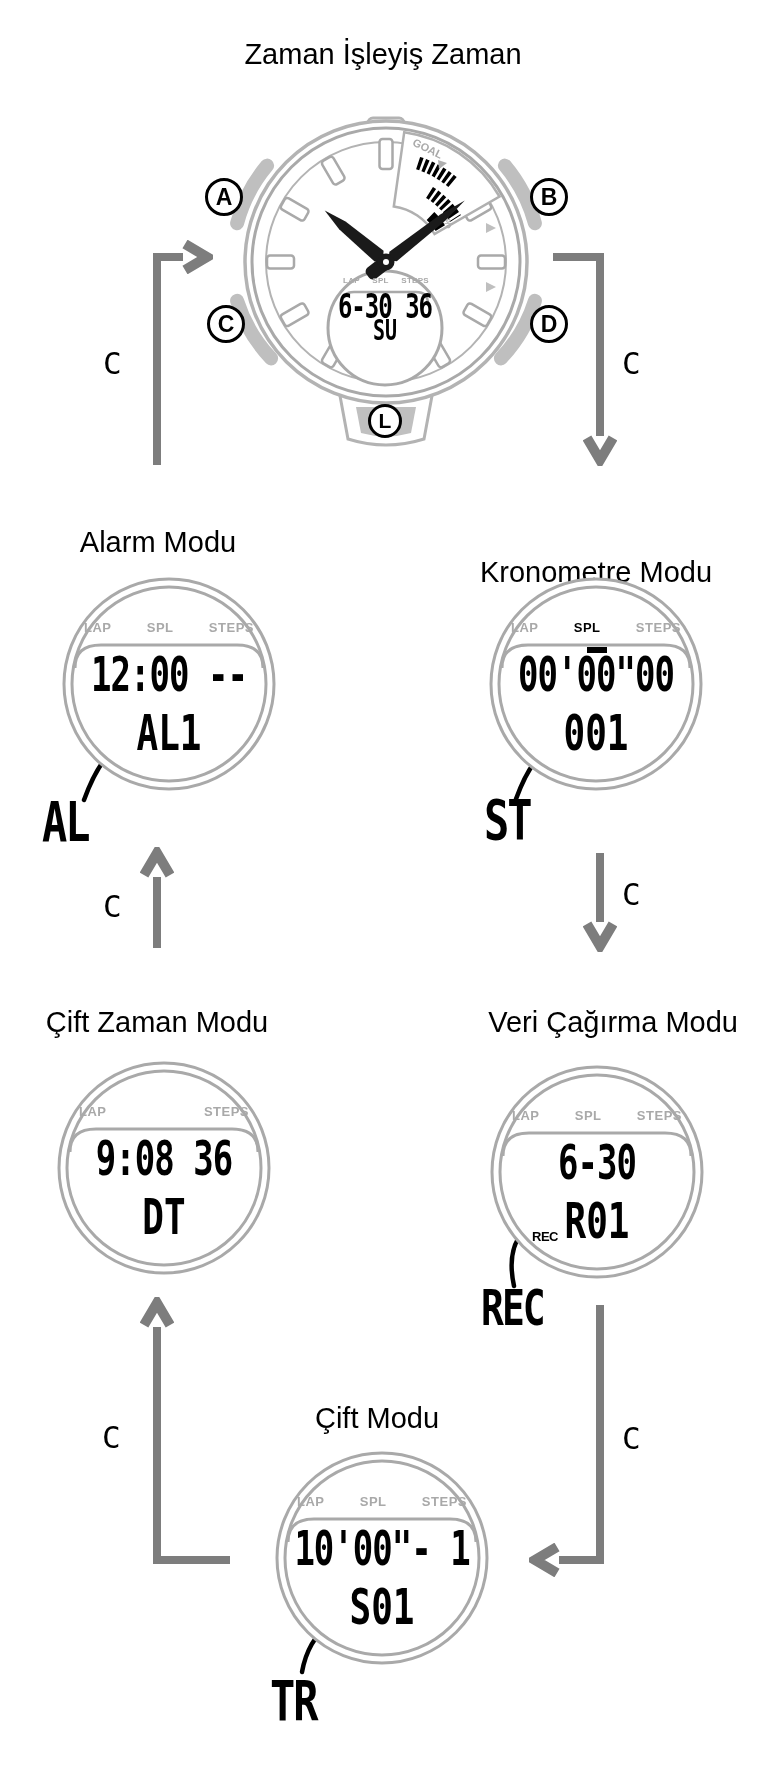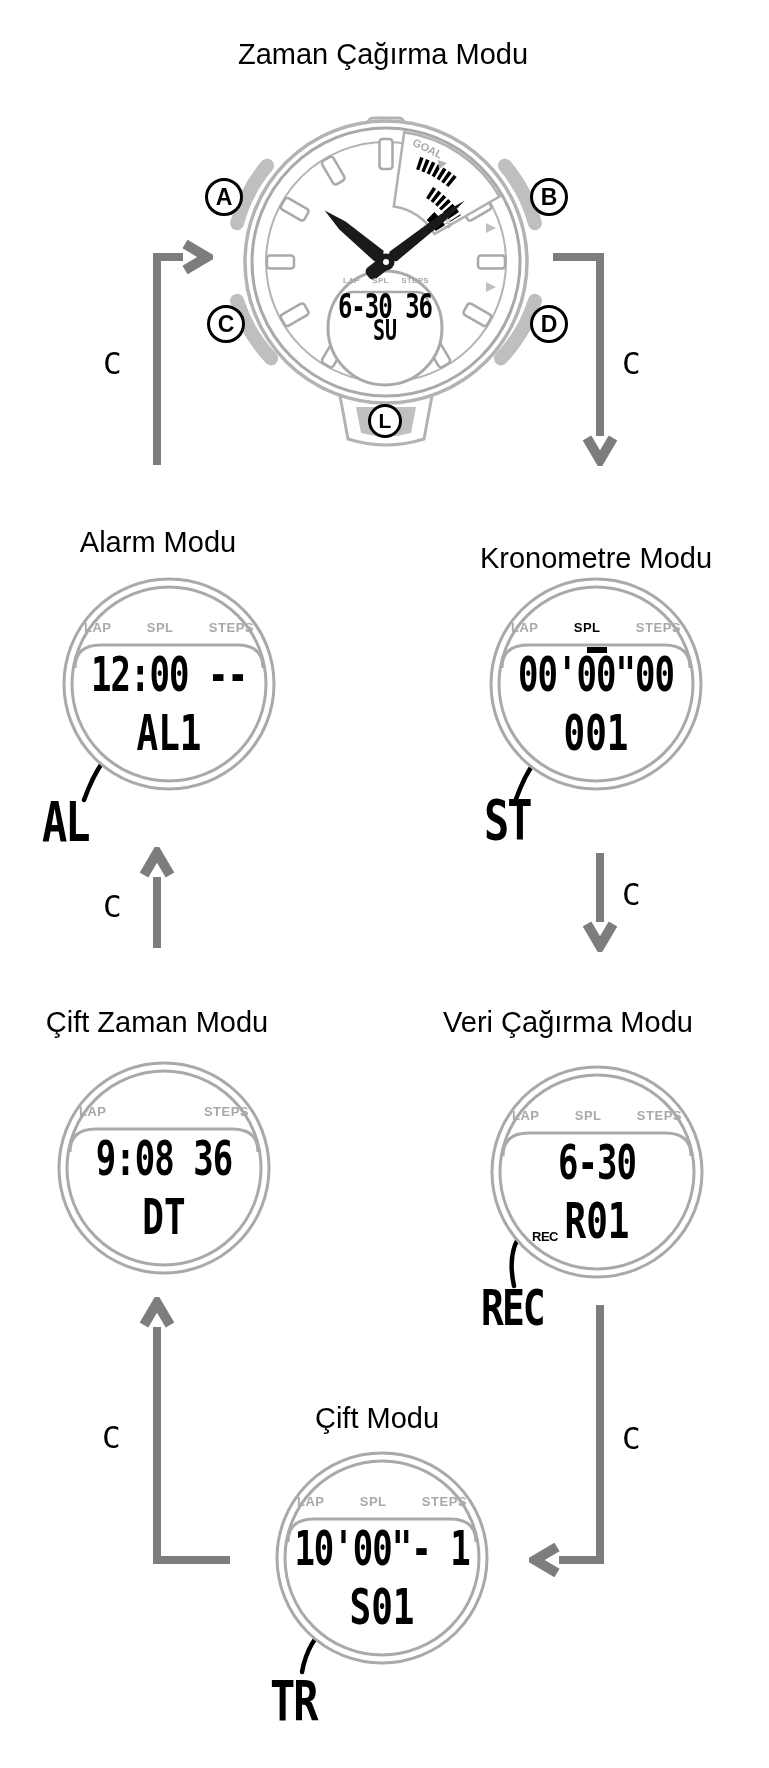--- a/index.html
+++ b/index.html
@@ -57,21 +57,21 @@
     <path d="M157,948 L157,877" fill="none" stroke="#7d7d7d" stroke-width="8" marker-end="url(#ag)"></path>
     <path d="M600,1305 L600,1560 L559,1560" fill="none" stroke="#7d7d7d" stroke-width="8" marker-end="url(#ag)"></path>
     <path d="M230,1560 L157,1560 L157,1327" fill="none" stroke="#7d7d7d" stroke-width="8" marker-end="url(#ag)"></path>
 
     <path d="M84,800 C92,778 100,762 112,752" fill="none" stroke="#000" stroke-width="4.5" stroke-linecap="round" marker-end="url(#ab)"></path>
     <path d="M516,799 C524,777 532,762 544,752" fill="none" stroke="#000" stroke-width="4.5" stroke-linecap="round" marker-end="url(#ab)"></path>
     <path d="M514,1286 C508,1258 512,1234 538,1220" fill="none" stroke="#000" stroke-width="4.5" stroke-linecap="round" marker-end="url(#ab)"></path>
     <path d="M302,1672 C306,1650 316,1634 330,1624" fill="none" stroke="#000" stroke-width="4.5" stroke-linecap="round" marker-end="url(#ab)"></path>
   </svg>
 
-  <div class="mode-title" style="left:213px;top:38px;">Zaman Çağırma Modu</div>
+  <div class="mode-title" style="left:213px;top:38px;">Zaman İşleyiş Zaman</div>
 
   <div class="watch">
     <svg width="440" height="360" viewBox="0 0 440 360">
 
       <rect x="202" y="23" width="36" height="26" rx="5" fill="#fff" stroke="#b3b3b3" stroke-width="3"></rect>
 
       <path d="M172,290 L268,290 L258,344 Q220,356 182,344 Z" fill="#fff" stroke="#b3b3b3" stroke-width="3"></path>
       <path d="M190,312 L250,312 L245,338 Q220,345 195,338 Z" fill="#c0c0c0"></path>
 
       <path d="M71.1,128.2 A150,150 0 0 1 101.1,70.6" fill="none" stroke="#bfbfbf" stroke-width="14" stroke-linecap="round"></path>
@@ -165,23 +165,23 @@
   </div>
 
   <div class="c-label" style="left:103px;top:345px;">C</div>
   <div class="c-label" style="left:622px;top:345px;">C</div>
   <div class="c-label" style="left:103px;top:888px;">C</div>
   <div class="c-label" style="left:622px;top:876px;">C</div>
   <div class="c-label" style="left:102px;top:1419px;">C</div>
   <div class="c-label" style="left:622px;top:1420px;">C</div>
 
   <div class="mode-title" style="left:-12px;top:526px;">Alarm Modu</div>
-  <div class="mode-title" style="left:426px;top:542px;">Kronometre Modu</div>
+  <div class="mode-title" style="left:426px;top:556px;">Kronometre Modu</div>
   <div class="mode-title" style="left:-13px;top:1006px;">Çift Zaman Modu</div>
-  <div class="mode-title" style="left:398px;top:1006px;">Veri Çağırma Modu</div>
+  <div class="mode-title" style="left:398px;top:1006px;text-align:right;">Veri Çağırma Modu</div>
   <div class="mode-title" style="left:207px;top:1402px;">Çift Modu</div>
 
   <div class="mode" style="left:61px;top:576px;">
     <svg width="216" height="216" viewBox="0 0 216 216">
       <circle cx="108" cy="108" r="105" fill="#fff" stroke="#a9a9a9" stroke-width="3"></circle>
       <circle cx="108" cy="108" r="97" fill="none" stroke="#a9a9a9" stroke-width="3"></circle>
       <path d="M14,92 Q14,69 40,69 L176,69 Q202,69 202,92" fill="none" stroke="#a9a9a9" stroke-width="3"></path>
     </svg>
     <div class="ind-row">
       <span class="ind">LAP</span>

